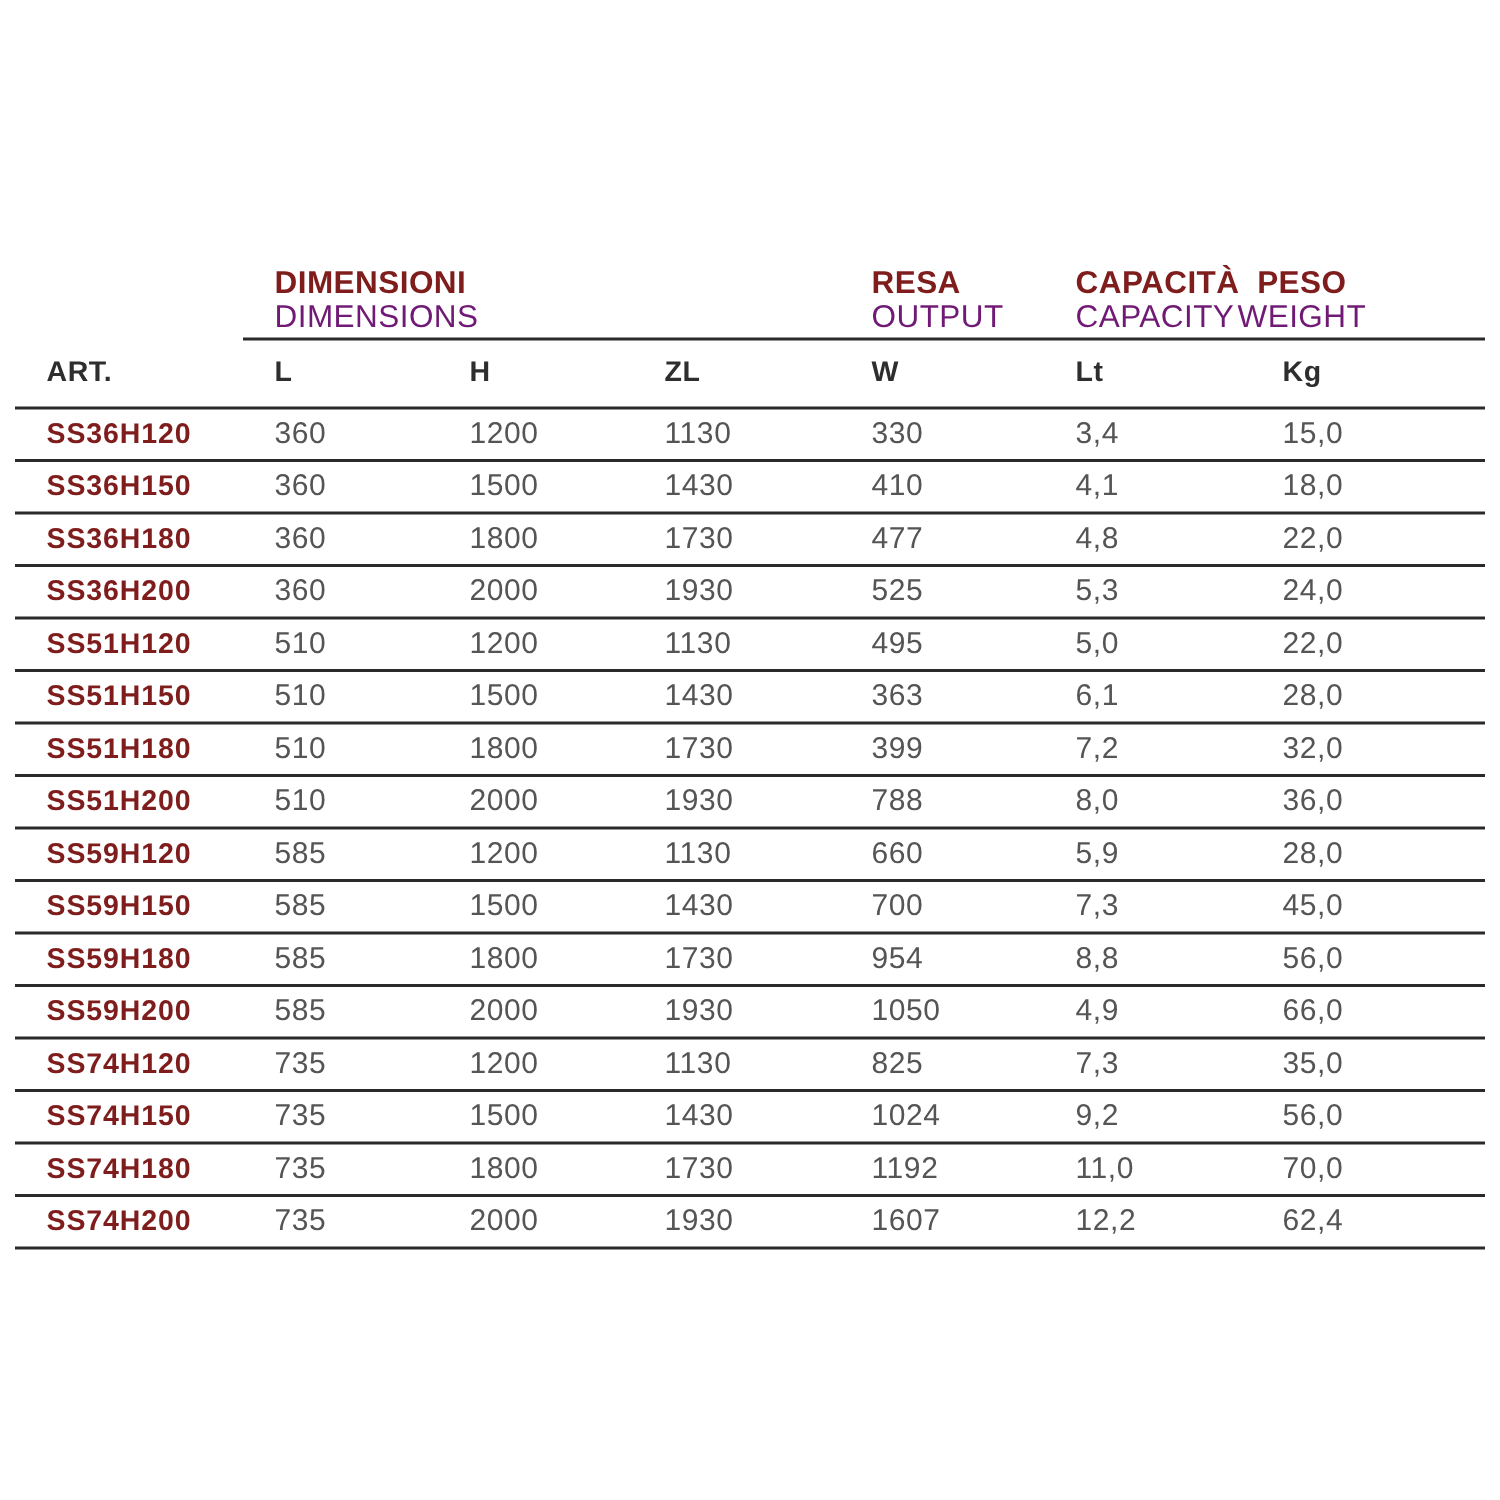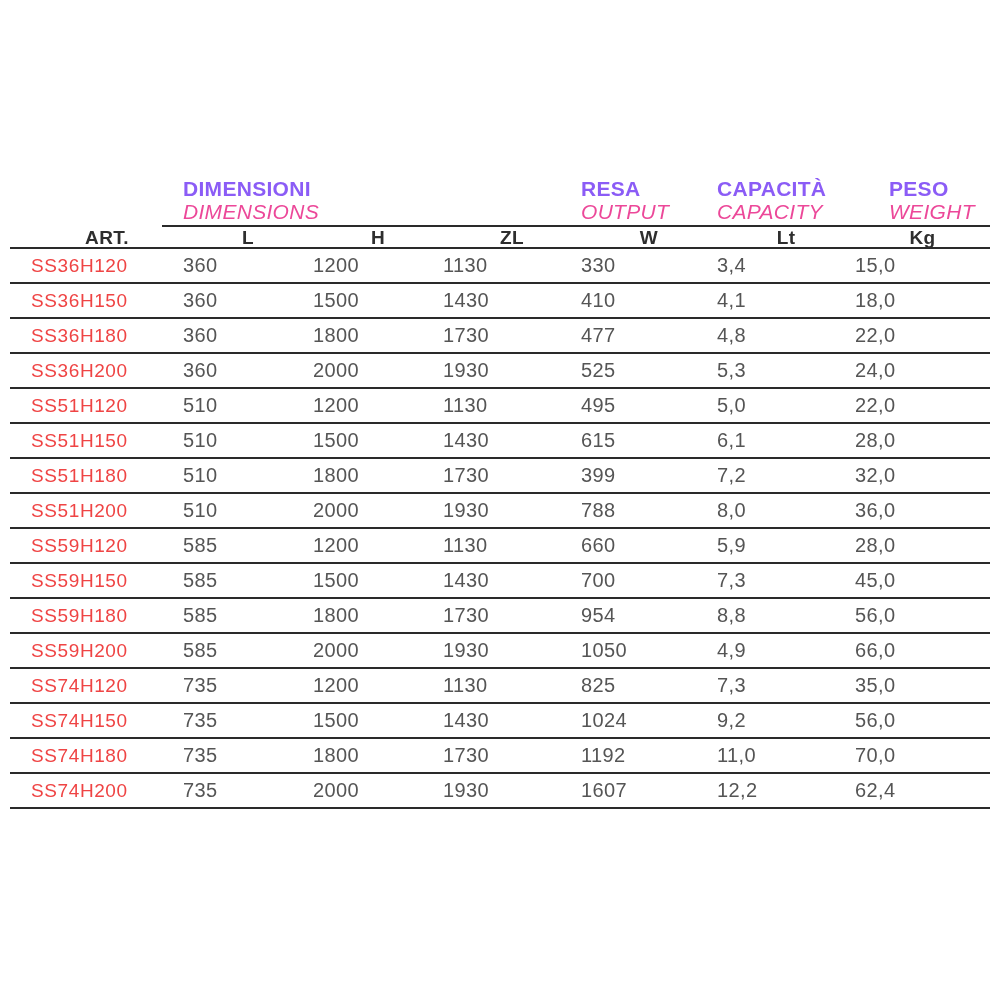--- a/index.html
+++ b/index.html
@@ -29,79 +29,77 @@
     height: 52px;
   }
   .group {
     position: absolute;
     top: 2px;
   }
   .group .title {
     font-size: 21px;
     line-height: 23px;
     font-weight: 700;
-    color: #8b5cf6;
+    color: #7f1d1d;
     letter-spacing: 0.3px;
     white-space: nowrap;
   }
   .group .subtitle {
     font-size: 21px;
     line-height: 23px;
     font-weight: 400;
-    color: #ec4899;
+    color: #701a75;
     letter-spacing: 0.3px;
     white-space: nowrap;
-    font-style: italic;
   }
   .group-dimensions { left: 173px; }
   .group-output     { left: 571px; }
   .group-capacity   { left: 707px; }
-  .group-weight     { left: 879px; }
+  .group-weight     { left: 815px; text-align: center; }
   .group-underline {
     position: absolute;
     left: 152px;
     right: 0;
     bottom: 0;
     height: 2px;
     background: #2a2a2a;
   }
 
   
   .grid-row {
     display: grid;
     grid-template-columns: 173px 130px 130px 138px 136px 138px 135px;
     align-items: center;
   }
 
   .header-row {
-    height: 22px;
+    height: 46px;
     border-bottom: 2px solid #2a2a2a;
-    text-align: center;
   }
 
   .row {
     height: 35px;
     border-bottom: 2px solid #2a2a2a;
   }
 
   .cell {
     font-size: 20px;
     font-weight: 400;
     color: #555555;
     letter-spacing: 0.4px;
     white-space: nowrap;
   }
   .cell.head {
     font-weight: 700;
     color: #2e2e2e;
     font-size: 19px;
   }
   .cell.code {
-    font-weight: 400;
-    color: #ef4444;
+    font-weight: 700;
+    color: #7f1d1d;
     font-size: 19px;
     letter-spacing: 0.6px;
   }
   .cell.art { padding-left: 21px; }
 </style>
 </head>
 <body>
 
 <div class="spec-table">
 
@@ -179,21 +177,21 @@
         <div class="cell">1130</div>
         <div class="cell">495</div>
         <div class="cell">5,0</div>
         <div class="cell">22,0</div>
       </div>
       <div class="grid-row row">
         <div class="cell code art">SS51H150</div>
         <div class="cell">510</div>
         <div class="cell">1500</div>
         <div class="cell">1430</div>
-        <div class="cell">615</div>
+        <div class="cell">363</div>
         <div class="cell">6,1</div>
         <div class="cell">28,0</div>
       </div>
       <div class="grid-row row">
         <div class="cell code art">SS51H180</div>
         <div class="cell">510</div>
         <div class="cell">1800</div>
         <div class="cell">1730</div>
         <div class="cell">399</div>
         <div class="cell">7,2</div>

